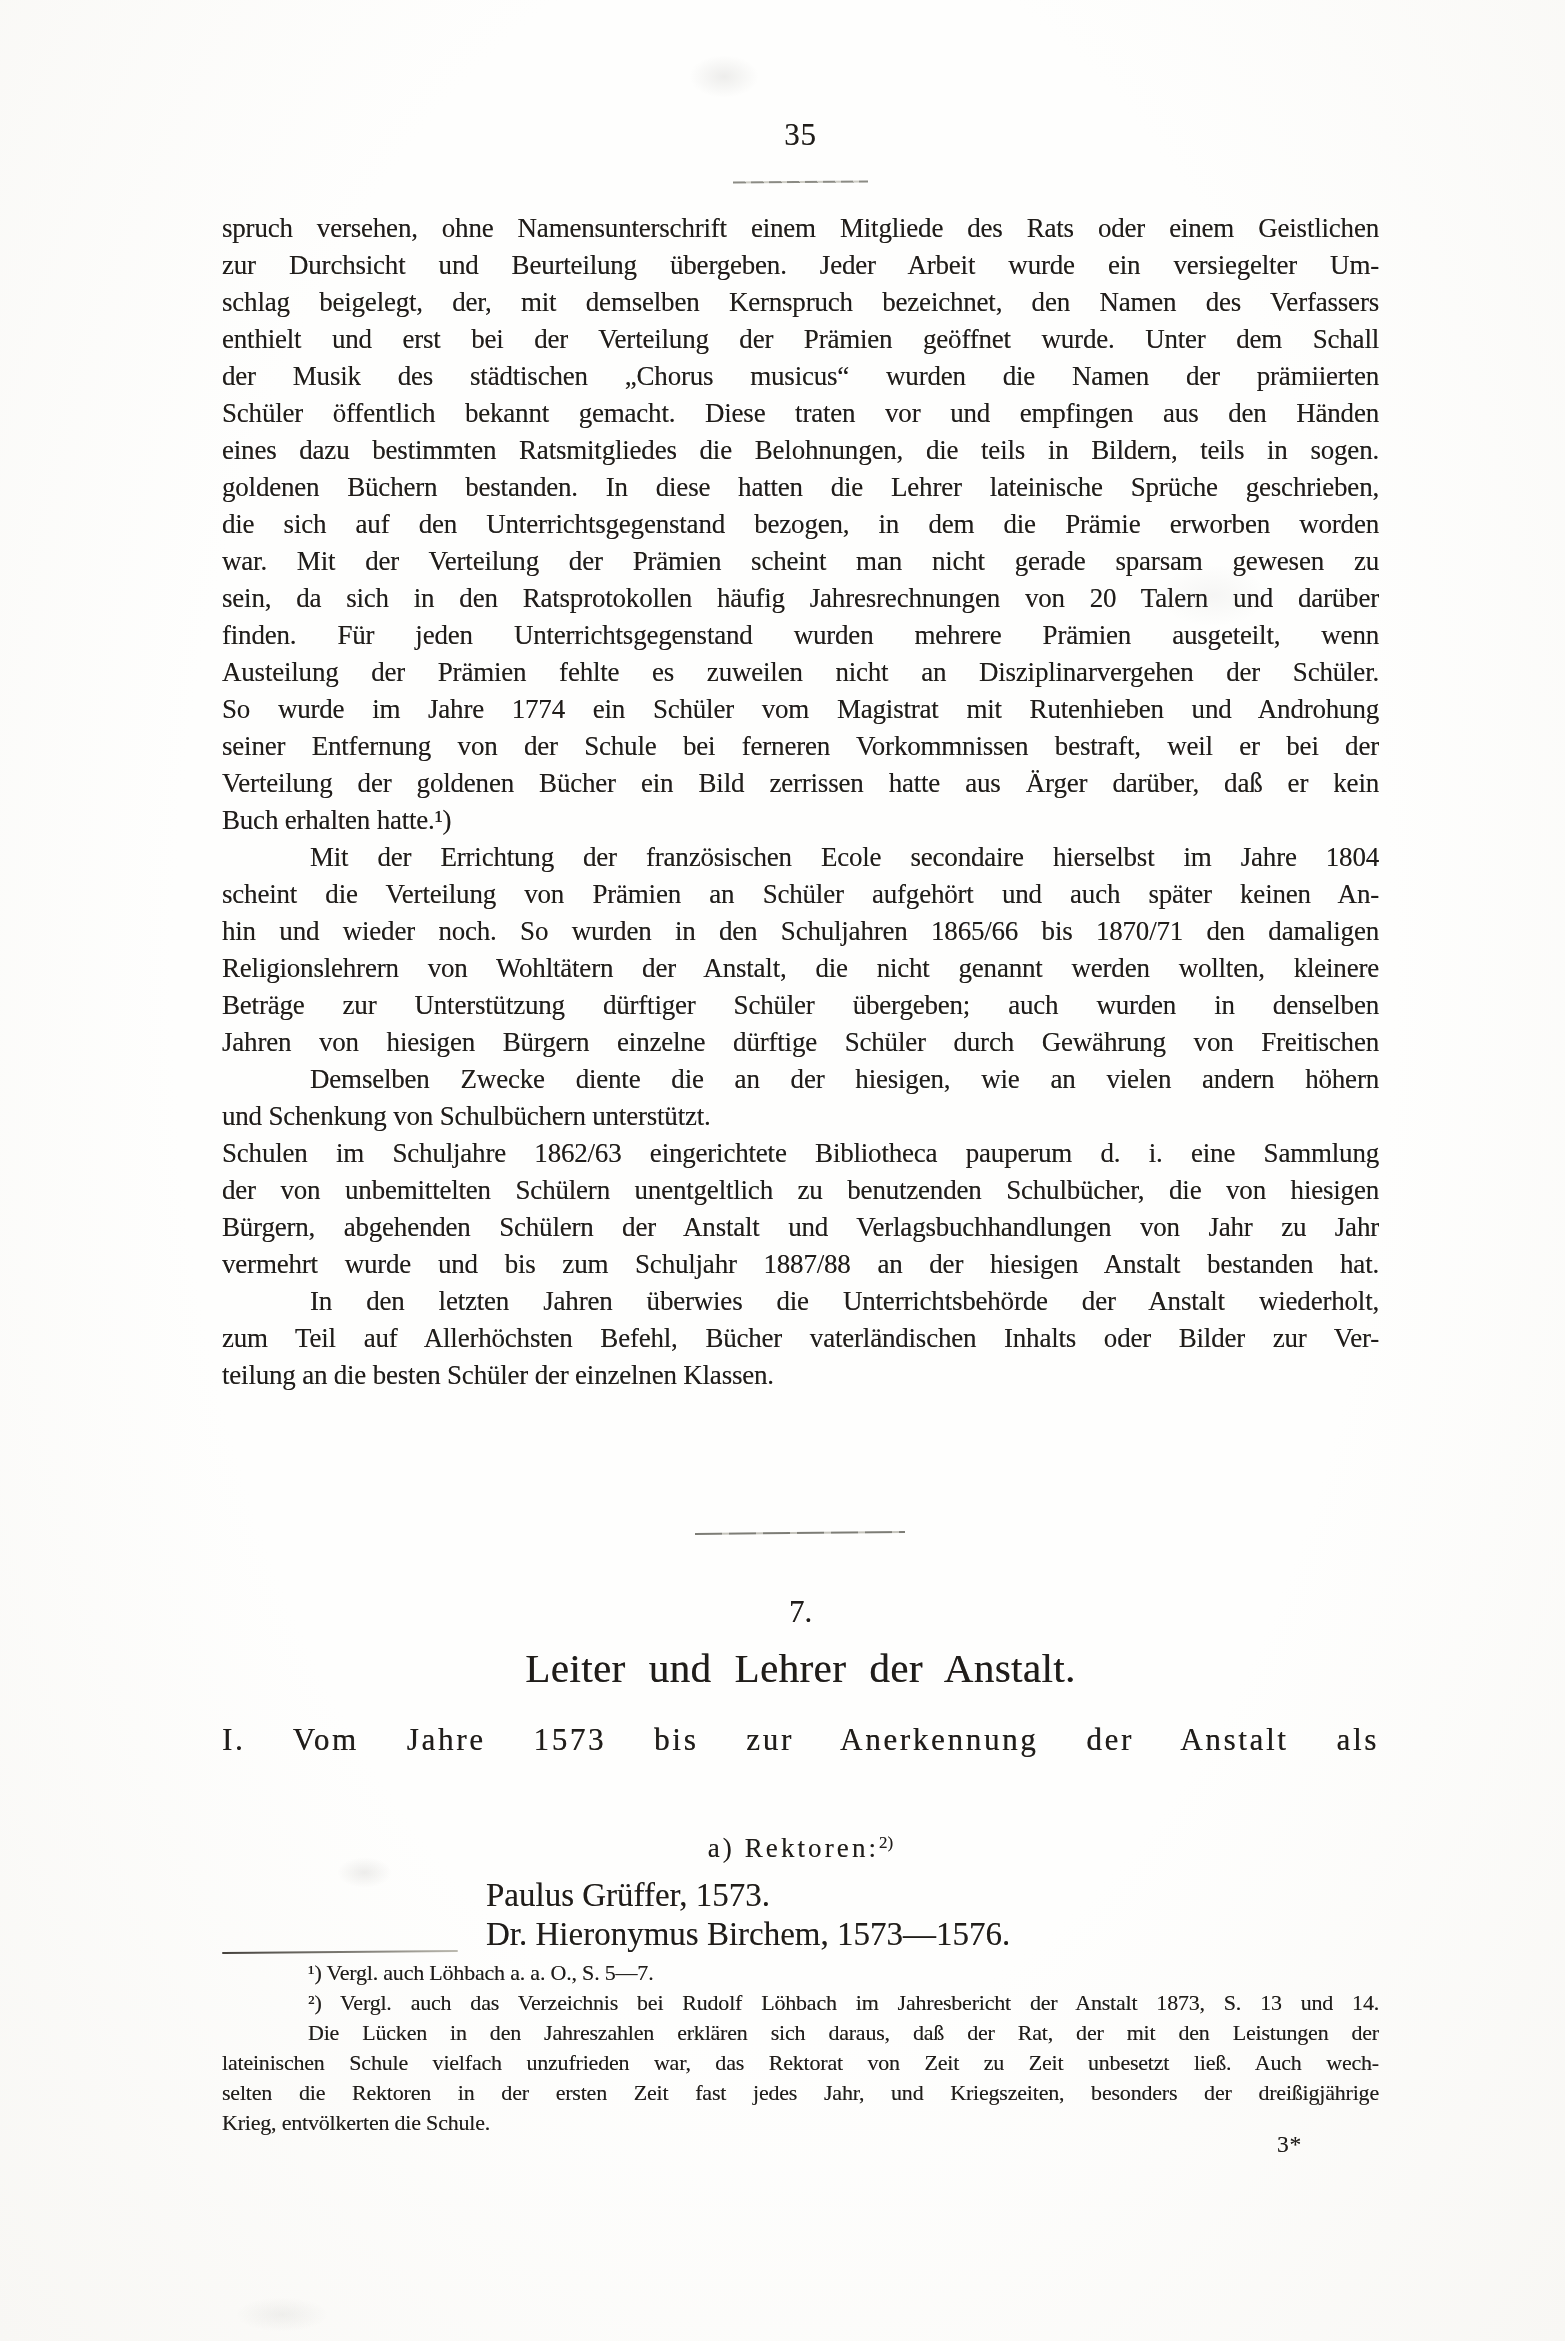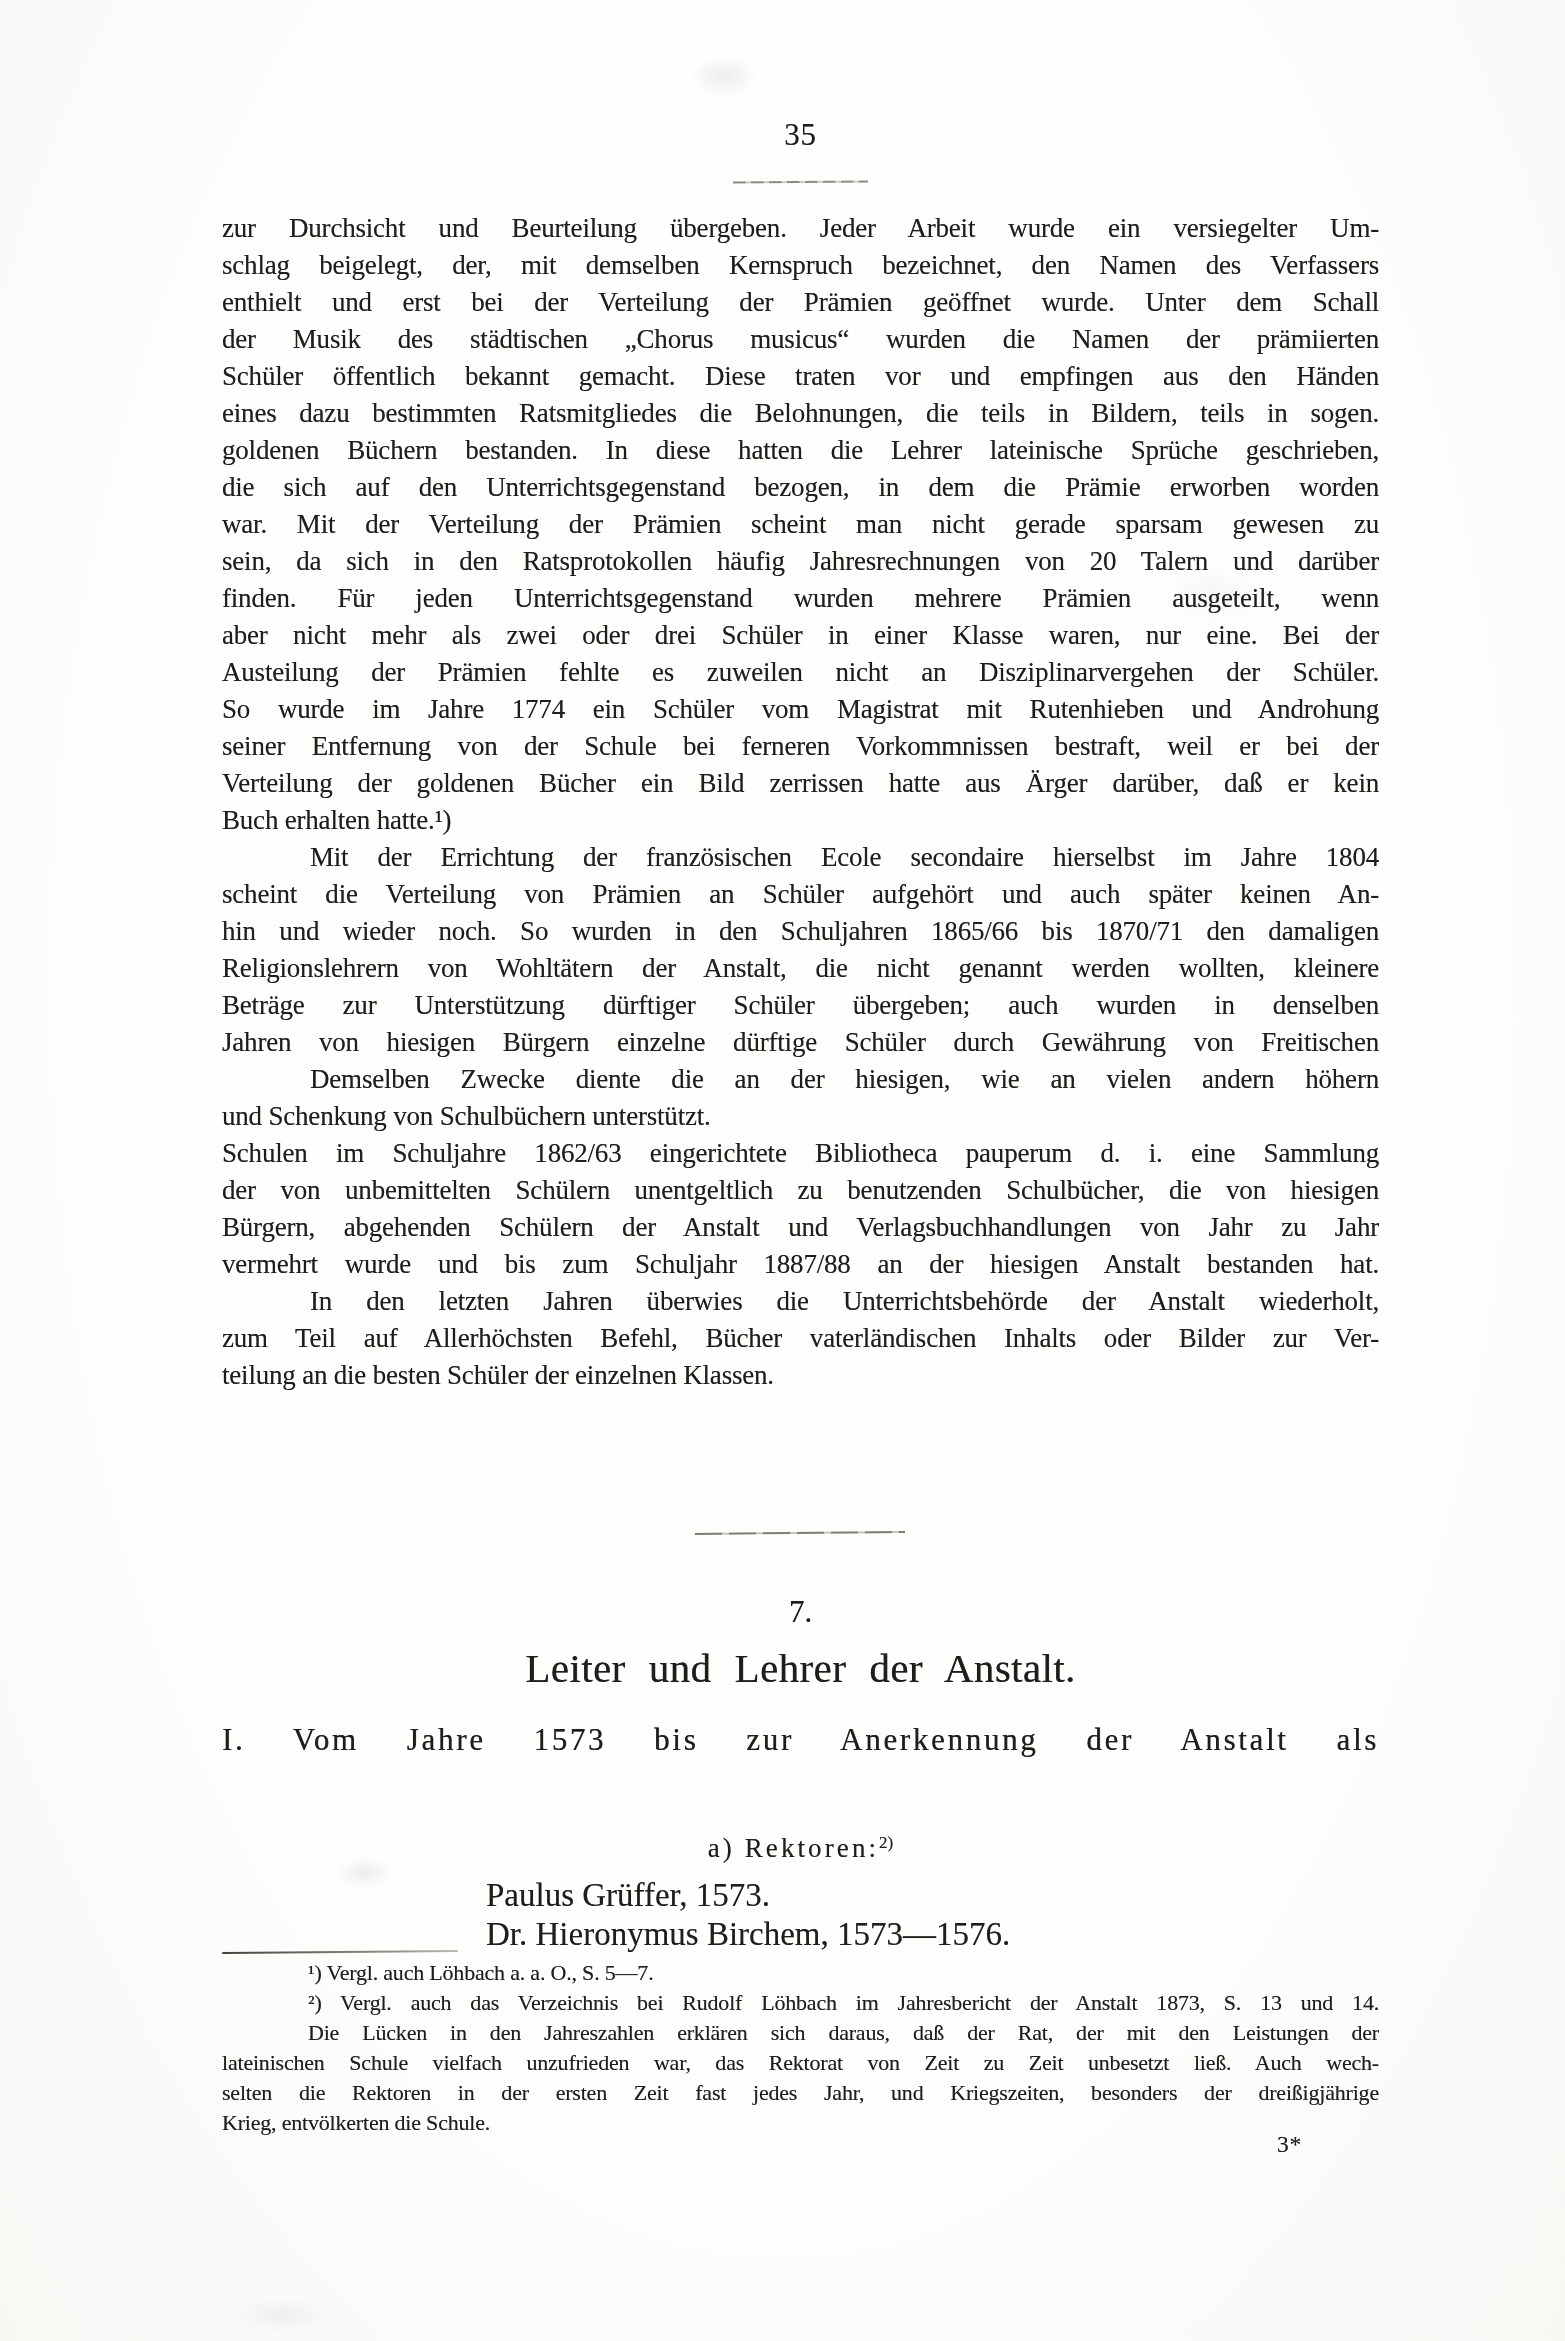--- a/index.html
+++ b/index.html
@@ -120,32 +120,32 @@
 </style>
 </head>
 <body>
 
 <div class="page">
 
   <div class="pageno">35</div>
   <div class="pageno-rule"></div>
 
   <div class="body-block">
+    <div class="ln just">spruch versehen, ohne Namensunterschrift einem Mitgliede des Rats oder einem Geistlichen</div>
     <div class="ln just">zur Durchsicht und Beurteilung übergeben. Jeder Arbeit wurde ein versiegelter Um-</div>
     <div class="ln just">schlag beigelegt, der, mit demselben Kernspruch bezeichnet, den Namen des Verfassers</div>
     <div class="ln just">enthielt und erst bei der Verteilung der Prämien geöffnet wurde. Unter dem Schall</div>
     <div class="ln just">der Musik des städtischen „Chorus musicus“ wurden die Namen der prämiierten</div>
     <div class="ln just">Schüler öffentlich bekannt gemacht. Diese traten vor und empfingen aus den Händen</div>
     <div class="ln just">eines dazu bestimmten Ratsmitgliedes die Belohnungen, die teils in Bildern, teils in sogen.</div>
     <div class="ln just">goldenen Büchern bestanden. In diese hatten die Lehrer lateinische Sprüche geschrieben,</div>
     <div class="ln just">die sich auf den Unterrichtsgegenstand bezogen, in dem die Prämie erworben worden</div>
     <div class="ln just">war. Mit der Verteilung der Prämien scheint man nicht gerade sparsam gewesen zu</div>
     <div class="ln just">sein, da sich in den Ratsprotokollen häufig Jahresrechnungen von 20 Talern und darüber</div>
     <div class="ln just">finden. Für jeden Unterrichtsgegenstand wurden mehrere Prämien ausgeteilt, wenn</div>
-    <div class="ln just">aber nicht mehr als zwei oder drei Schüler in einer Klasse waren, nur eine. Bei der</div>
     <div class="ln just">Austeilung der Prämien fehlte es zuweilen nicht an Disziplinarvergehen der Schüler.</div>
     <div class="ln just">So wurde im Jahre 1774 ein Schüler vom Magistrat mit Rutenhieben und Androhung</div>
     <div class="ln just">seiner Entfernung von der Schule bei ferneren Vorkommnissen bestraft, weil er bei der</div>
     <div class="ln just">Verteilung der goldenen Bücher ein Bild zerrissen hatte aus Ärger darüber, daß er kein</div>
     <div class="ln end">Buch erhalten hatte.¹)</div>
 
     <div class="ln just ind">Mit der Errichtung der französischen Ecole secondaire hierselbst im Jahre 1804</div>
     <div class="ln just">scheint die Verteilung von Prämien an Schüler aufgehört und auch später keinen An-</div>
     <div class="ln just">hin und wieder noch. So wurden in den Schuljahren 1865/66 bis 1870/71 den damaligen</div>
     <div class="ln just">Religionslehrern von Wohltätern der Anstalt, die nicht genannt werden wollten, kleinere</div>

